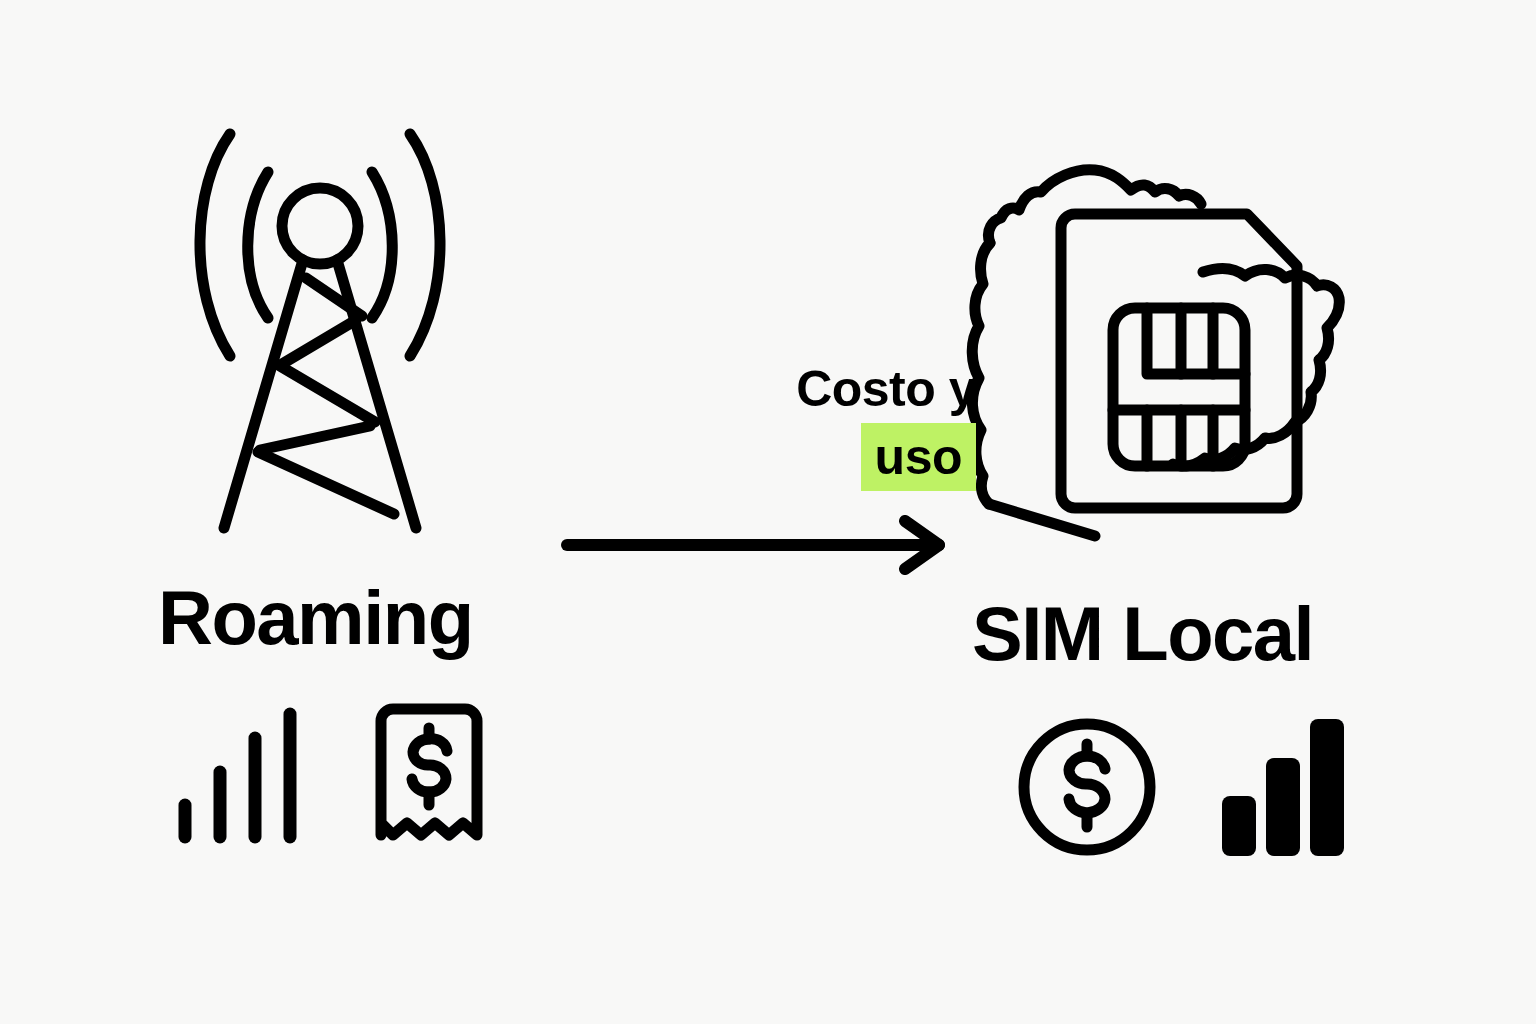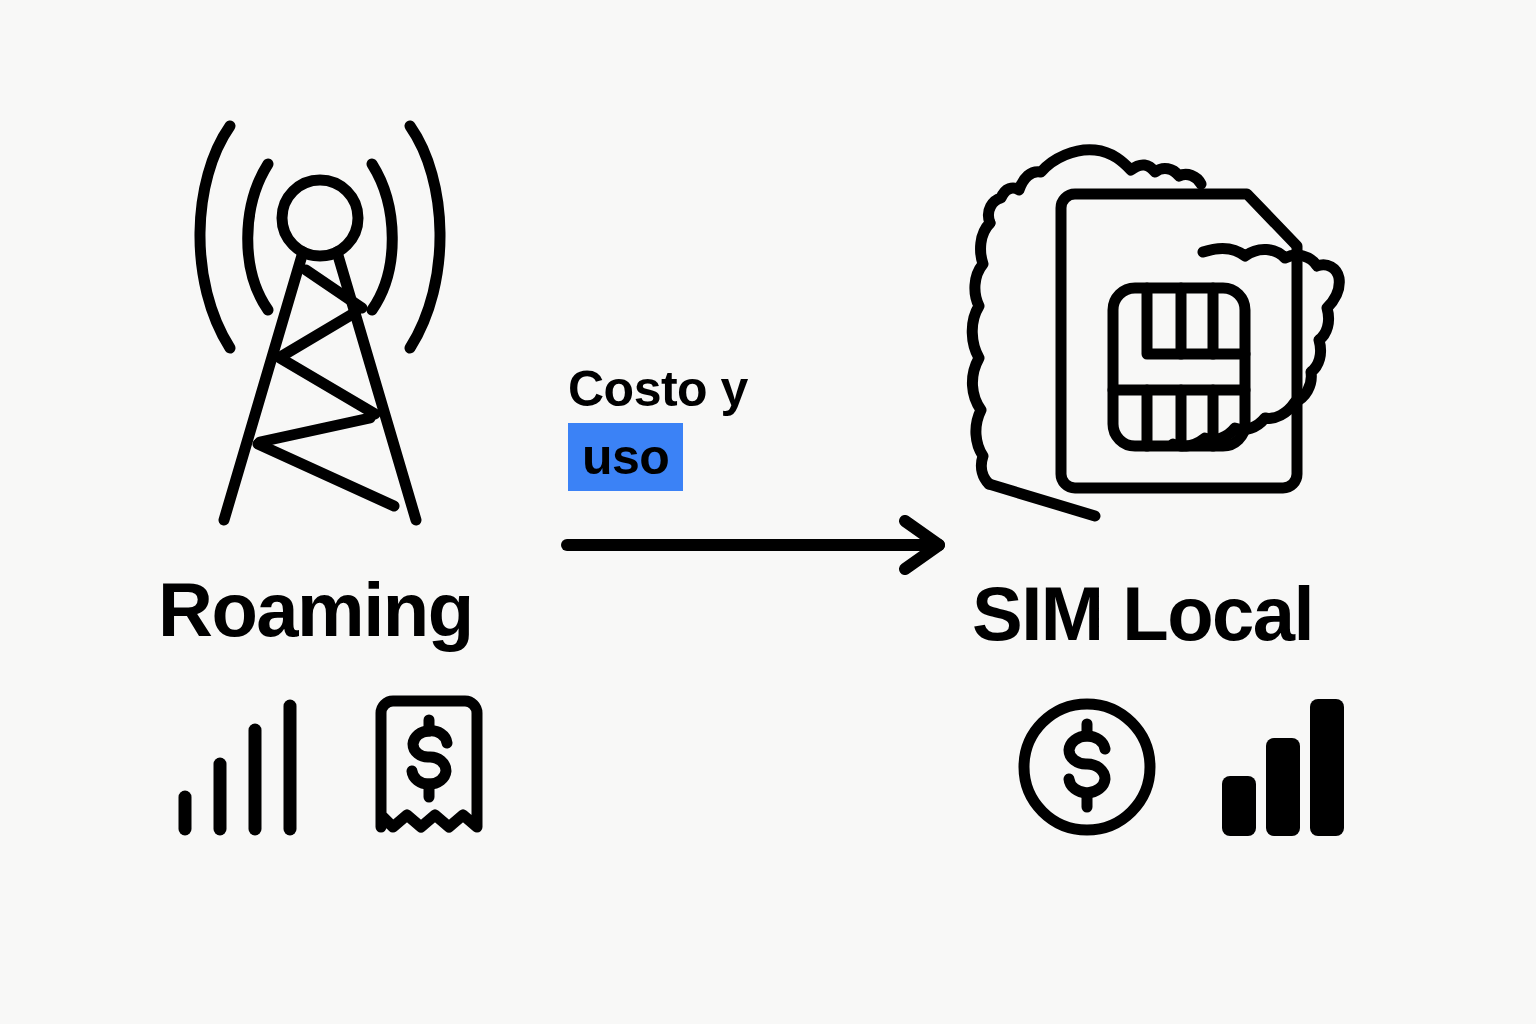--- a/index.html
+++ b/index.html
@@ -22,27 +22,27 @@
     width: 1536px;
     height: 1024px;
     background: #f8f8f7;
   }
   .panel {
     position: absolute;
   }
   
   #left-column {
     left: 110px;
-    top: 102px;
+    top: 110px;
     width: 480px;
     height: 770px;
   }
   #right-column {
     left: 930px;
-    top: 106px;
+    top: 126px;
     width: 480px;
     height: 770px;
   }
   #center-column {
     left: 560px;
     top: 355px;
     width: 400px;
     height: 235px;
   }
   .icon-svg {
@@ -62,38 +62,38 @@
     left: 48px;
     top: 470px;
   }
   #simlocal-label {
     position: absolute;
     left: 42px;
     top: 470px;
   }
   #center-text {
     position: absolute;
-    left: 8px;
+    left: 16px;
     top: 0;
     width: 400px;
-    text-align: left;
+    text-align: right;
     font-family: "Liberation Sans", sans-serif;
     font-weight: bold;
     font-size: 50px;
     line-height: 1.36;
     letter-spacing: -0.5px;
     color: #000000;
     z-index: 3;
   }
   #center-text .line {
     display: block;
   }
   #center-text .line-uso {
     display: inline-block;
-    background: #3b82f6;
+    background: #bef264;
     padding: 0 14px;
     position: relative;
     z-index: 3;
   }
   #center-arrow {
     position: absolute;
     left: -7px;
     top: 160px;
     z-index: 1;
   }

